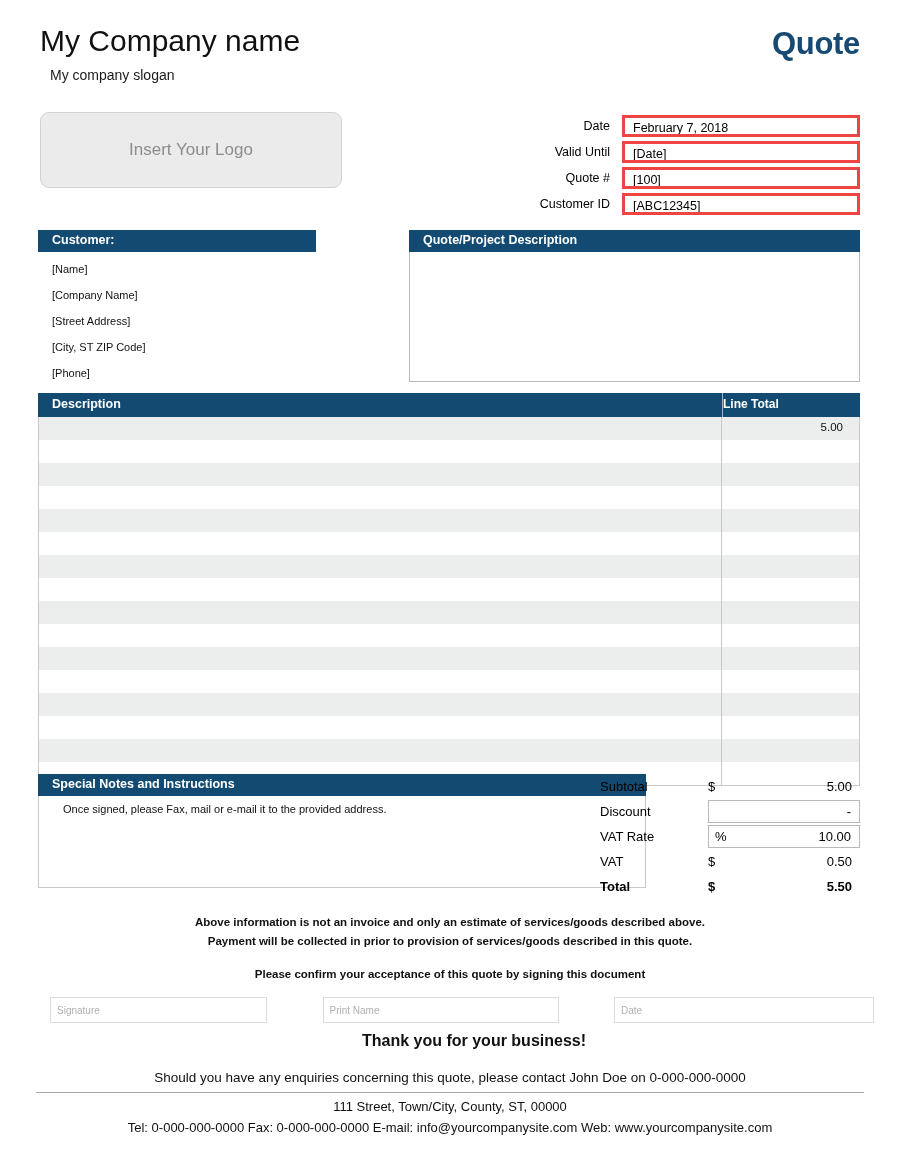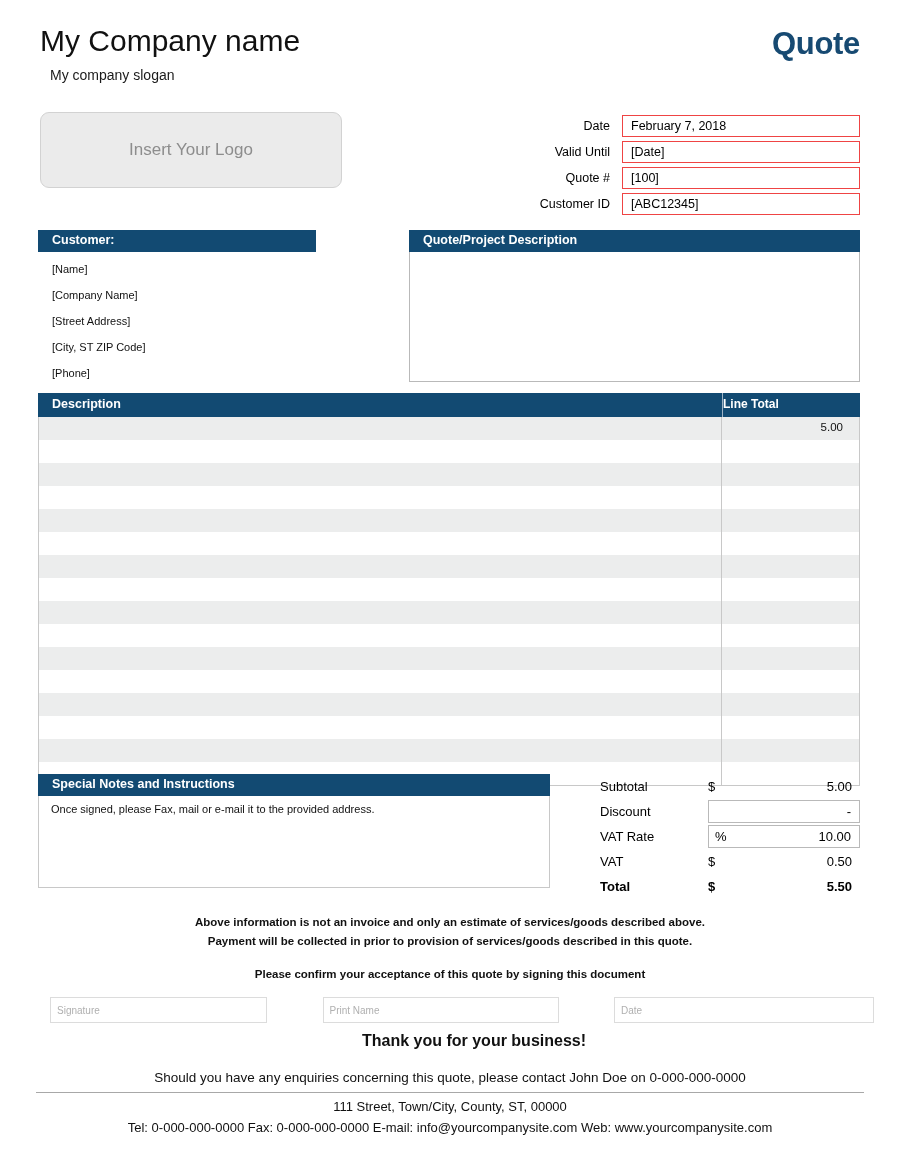--- a/index.html
+++ b/index.html
@@ -46,21 +46,21 @@
   .logo-text { font-size: 17px; color: #8d8d8d; }
 
   
   .meta { position: absolute; right: 40px; top: 115px; width: 350px; }
   .meta-row { display: flex; align-items: stretch; height: 22px; margin-bottom: 4px; }
   .meta-label {
     width: 112px; text-align: right; padding-right: 12px;
     font-size: 12.5px; line-height: 22px; color: #000;
   }
   .meta-value {
-    flex: 1; border: 1px solid #ef4444; background: #fff;
+    flex: 1; border: 3px solid #ef4444; background: #fff;
     font-size: 12.5px; line-height: 20px; padding-left: 8px;
     color: #000; overflow: hidden; white-space: nowrap;
   }
 
   
   .bar {
     background: #124a72; color: #ffffff;
     font-size: 12.5px; font-weight: bold;
     padding: 4px 0 5px 14px;
     line-height: 13px;
@@ -103,25 +103,25 @@
     flex: 1; border-right: 1px solid #c8c8c8;
     font-size: 11.5px; padding: 4px 0 0 10px; color: #111;
     overflow: hidden; white-space: nowrap;
   }
   .item-row .cell-total {
     width: 137px; text-align: right; padding: 4px 16px 0 0;
     font-size: 11.5px; color: #111;
   }
 
   
-  .notes { position: absolute; left: 38px; top: 774px; width: 512px; }
+  .notes { position: absolute; left: 38px; top: 774px; width: 608px; }
   .notes-body {
     height: 92px; background: #fff;
     border: 1px solid #c8c8c8; border-top: none;
-    padding: 7px 0 0 12px;
+    padding: 7px 0 0 24px;
   }
   .notes-text { font-size: 11px; color: #111; }
 
   
   .totals { position: absolute; right: 40px; top: 774px; width: 260px; }
   .tot-row { display: flex; align-items: stretch; height: 25px; }
   .tot-label { width: 108px; font-size: 13px; line-height: 25px; color: #000; }
   .tot-cur {
     width: 30px; font-size: 13px; line-height: 25px; text-align: left; color: #000;
   }

